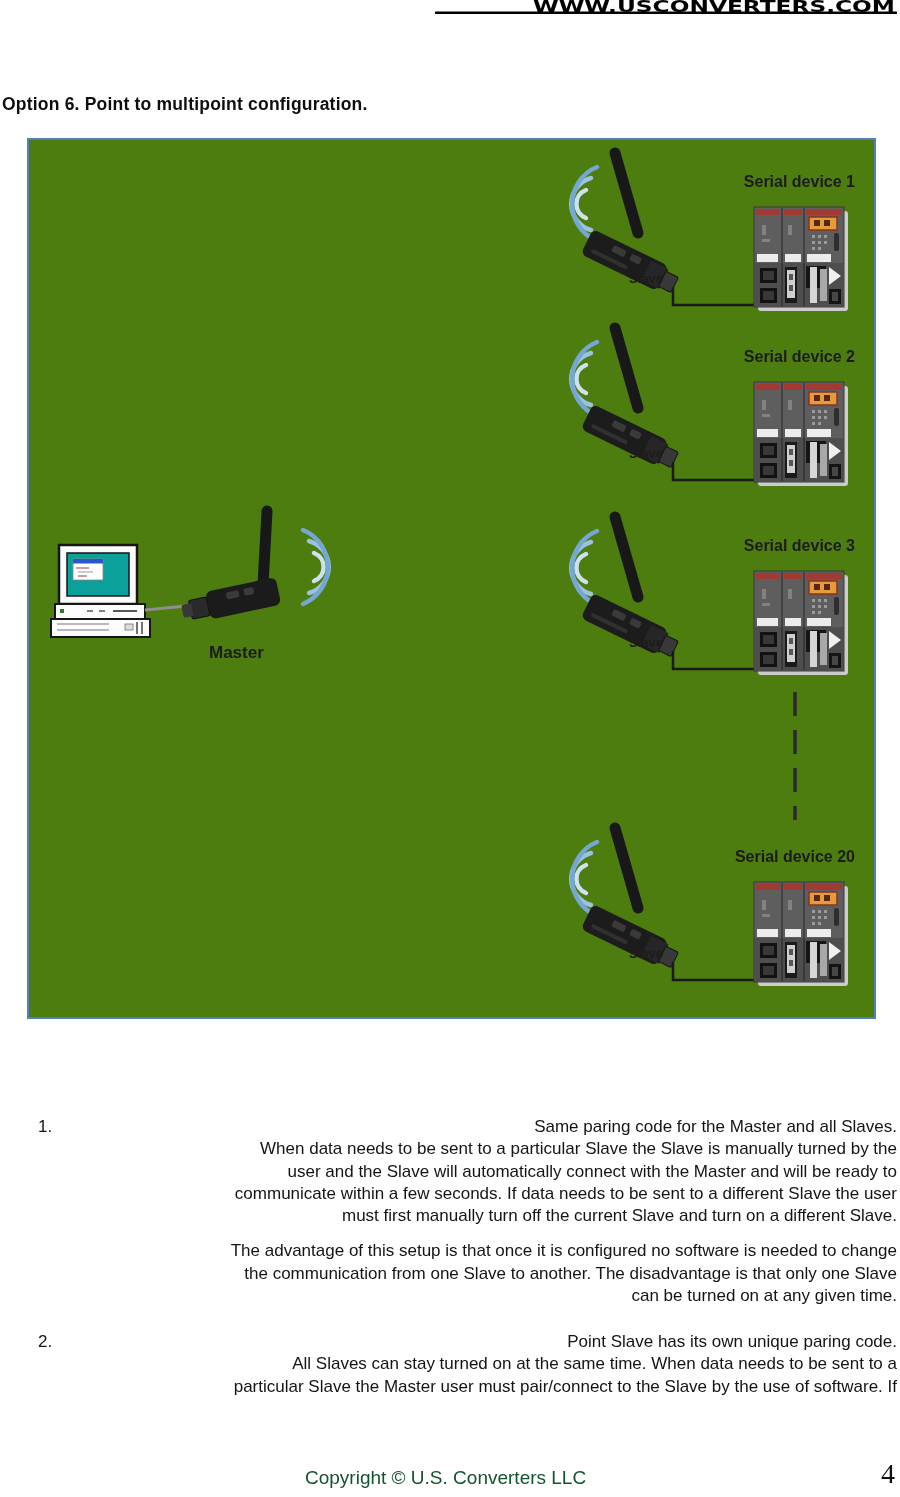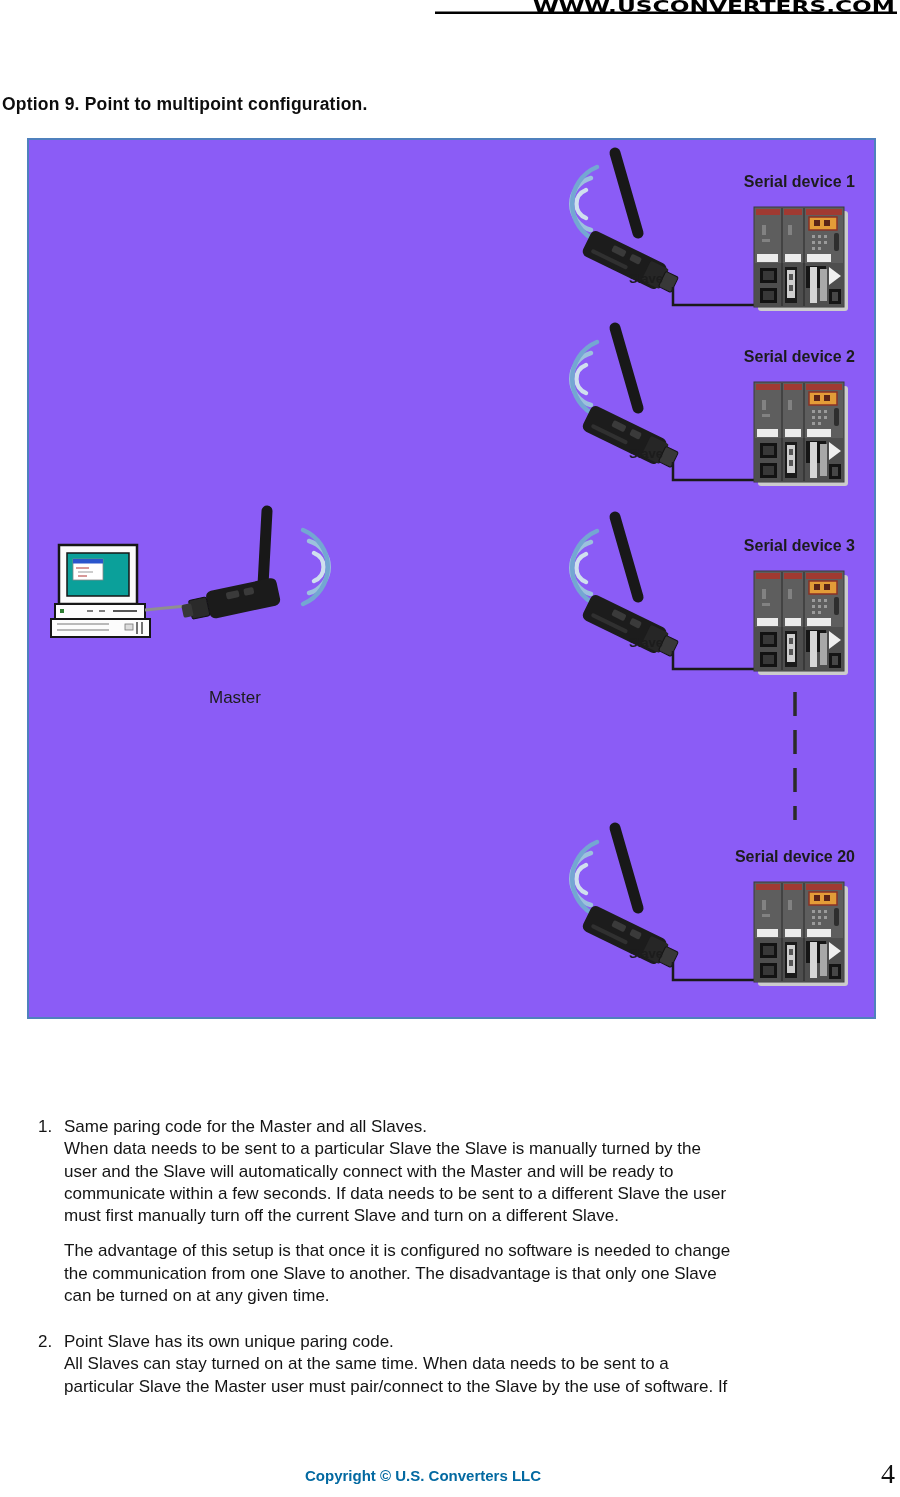--- a/index.html
+++ b/index.html
@@ -8,53 +8,53 @@
 
   
   .logo-wrap{position:absolute;top:0;right:3px;width:462px;height:29px;}
 
   
   .title{position:absolute;left:2px;top:94px;margin:0;font-size:17.5px;font-weight:bold;
          color:#0d0d0d;letter-spacing:.2px;}
 
   
   .figure{position:absolute;left:27px;top:138px;width:845px;height:877px;
-          border:2px solid #4f81bd;background:#8b5cf6;box-sizing:content-box;}
+          border:2px solid #4f81bd;background:#4d7c0f;box-sizing:content-box;}
   .figure svg.diag{position:absolute;left:0;top:0;}
   .dev-label{position:absolute;right:19px;font-size:16px;font-weight:bold;color:#1c1c1c;
              white-space:nowrap;}
   .slave-label{position:absolute;left:600px;font-size:13px;font-weight:bold;color:#1c1c1c;}
-  .master-label{position:absolute;left:180px;top:503px;font-size:17px;font-weight:normal;color:#1c1c1c;margin-top:45px;}
+  .master-label{position:absolute;left:180px;top:503px;font-size:17px;font-weight:bold;color:#1c1c1c;}
 
   
   .intro{position:absolute;left:3px;top:1066px;margin:0;font-size:17px;line-height:22.3px;color:#141414;}
   .list-item{position:absolute;left:0;width:900px;}
   .list-item .num{position:absolute;left:38px;top:0;width:30px;font-size:17px;line-height:22.3px;color:#141414;}
-  .list-item .content{position:absolute;left:64px;top:0;width:825px;}
+  .list-item .content{position:absolute;left:72px;top:0;width:825px;text-align:right;}
   .list-item p{margin:0;font-size:17px;line-height:22.3px;color:#141414;white-space:pre-line;}
   .list-item p.p2{margin-top:13px;}
 
   
-  .footer-copyright{position:absolute;left:305px;top:1467px;font-size:15px;color:#0369a1;font-weight:bold;}
+  .footer-copyright{position:absolute;left:305px;top:1467px;font-size:19px;color:#14532d;}
   .footer-page{position:absolute;right:5px;top:1458px;font-size:28px;color:#111;
                font-family:"Liberation Serif",serif;}
 </style>
 </head>
 <body>
 
 <div class="page">
 
   <div class="logo-wrap">
     <svg width="462" height="14">
       <text x="460" y="11.5" text-anchor="end" textLength="362" lengthAdjust="spacingAndGlyphs" font-family="DejaVu Sans" font-weight="bold" font-size="15" fill="#000">WWW.USCONVERTERS.COM</text>
       <line x1="0" y1="12.8" x2="462" y2="12.8" stroke="#000" stroke-width="2.4"></line>
     </svg>
   </div>
 
-  <h1 class="title">Option 9. Point to multipoint configuration.</h1>
+  <h1 class="title">Option 6. Point to multipoint configuration.</h1>
 
   <div class="figure">
     <svg class="diag" width="845" height="877" viewBox="0 0 845 877">
       <defs>
 
         <g id="arcsL" fill="none" stroke-width="4.5" stroke-linecap="round">
           <path d="M36,28 A15,15 0 0 0 36,56" stroke="#cfe0ee"></path>
           <path d="M41,16 A27,27 0 0 0 41,68" stroke="#9cc2dd"></path>
           <path d="M47,5  A40,40 0 0 0 47,79" stroke="#74a7d2"></path>
         </g>

